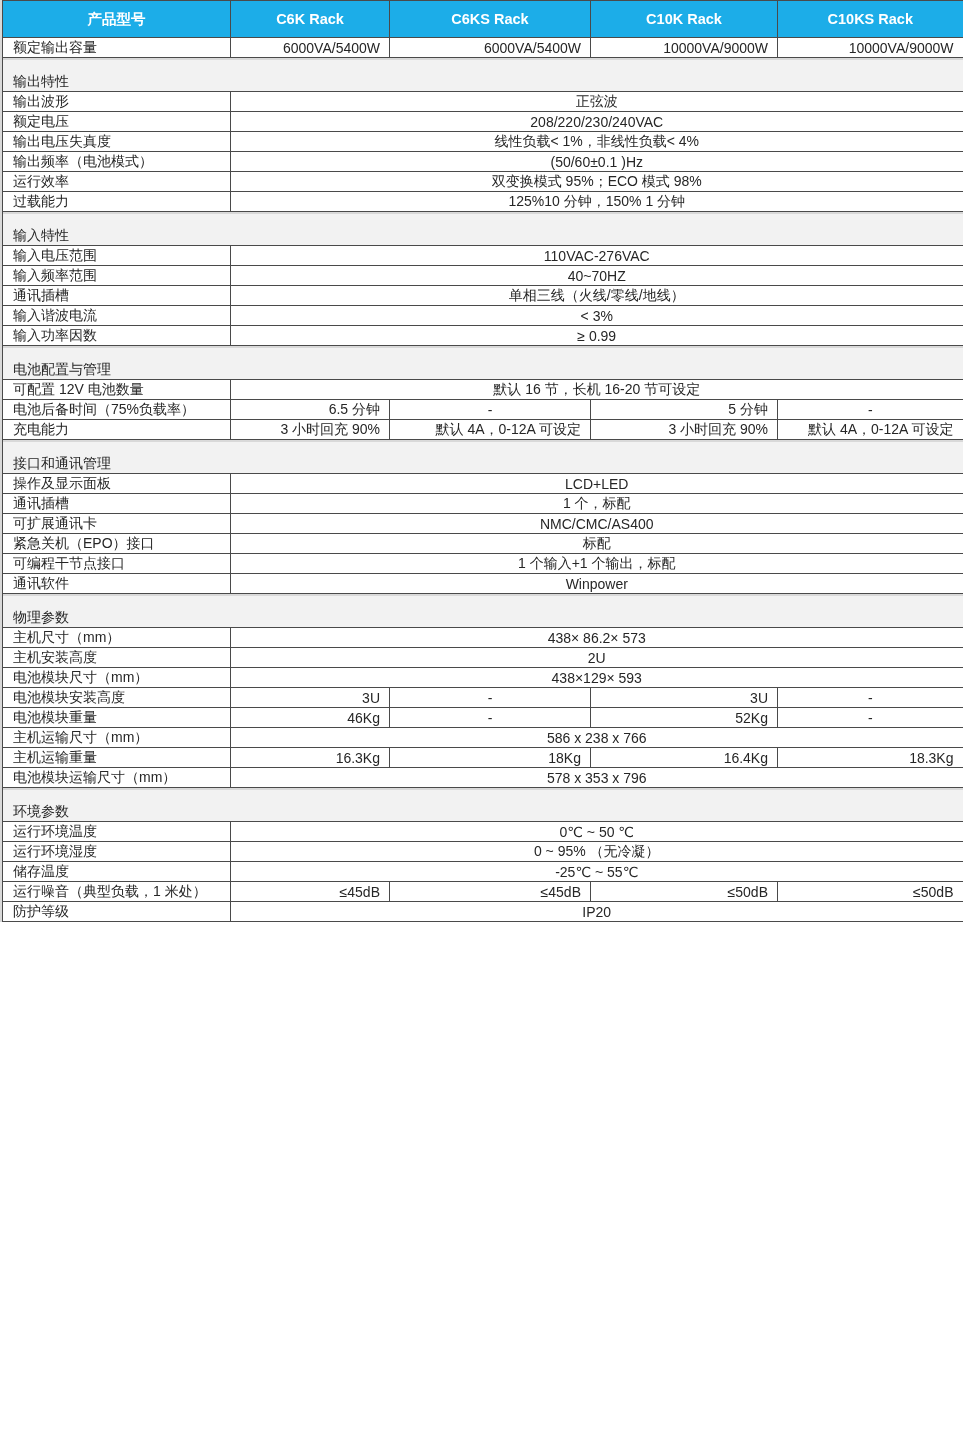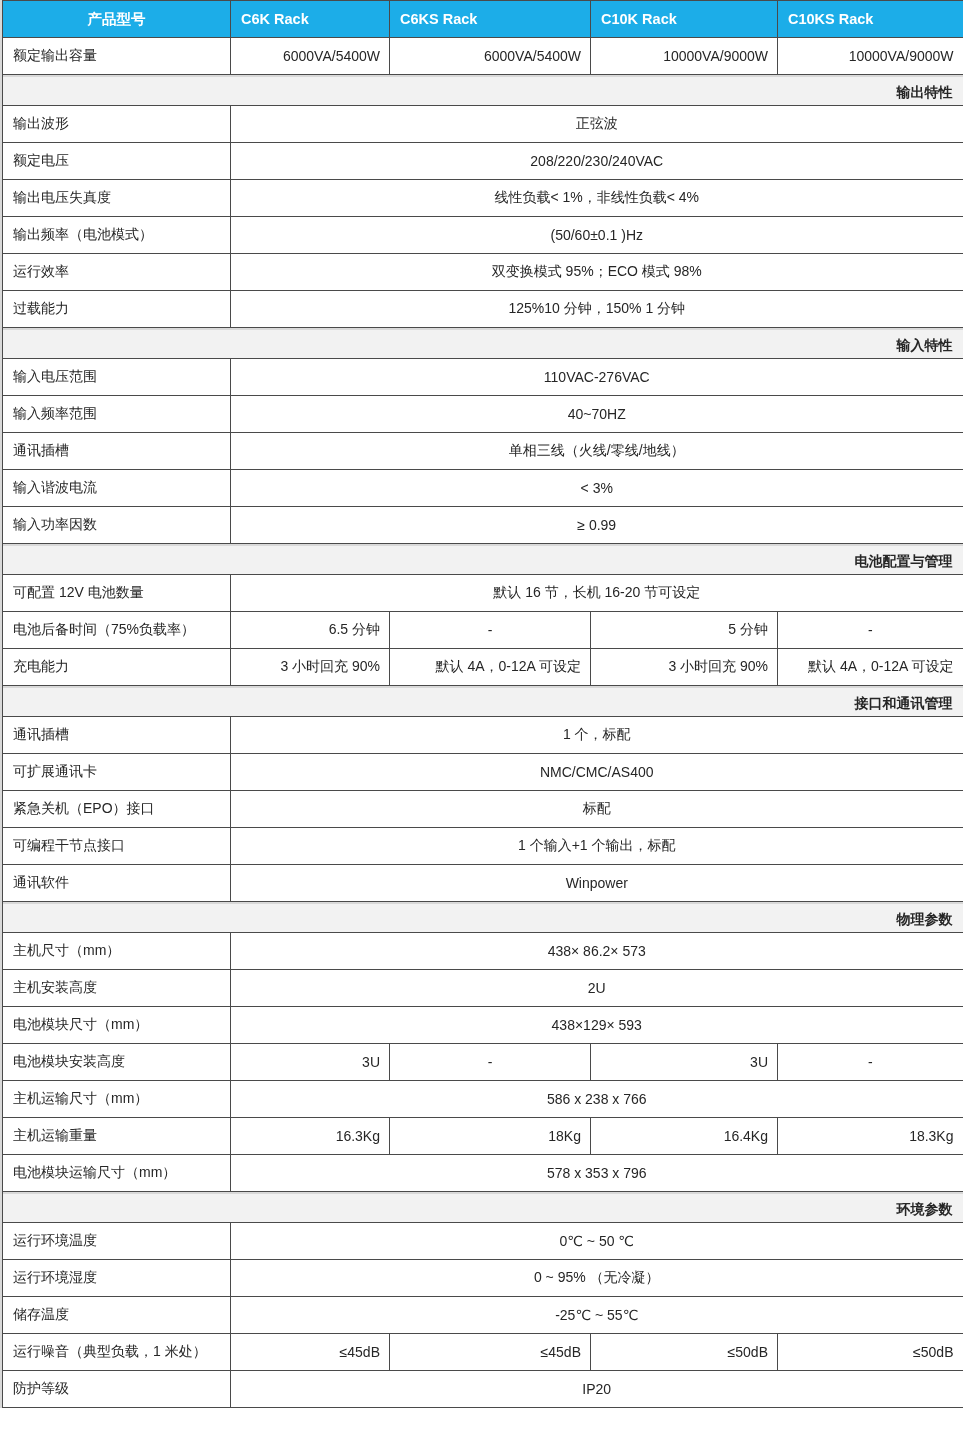--- a/index.html
+++ b/index.html
@@ -35,29 +35,29 @@
   col.c3{width:187px;}
   col.c4{width:186px;}
 
   th,td{
     border:1px solid var(--border);
     overflow:hidden;
     white-space:nowrap;
     vertical-align:middle;
   }
   thead tr{height:37px;}
-  tr.data-row{height:37px;}
+  tr.data-row{height:20px;}
   tr.section-row{height:31px;}
 
   th{
     background:var(--header-bg);
     color:var(--header-text);
     font-weight:bold;
     font-size:14.5px;
-    text-align:left;
+    text-align:center;
     padding:0 10px;
   }
   th.first{text-align:center;}
 
   td.label-cell{
     text-align:left;
     padding:0 10px;
     background:#ffffff;
   }
   td.span-cell{
@@ -69,23 +69,23 @@
     text-align:right;
     padding:0 9px;
     background:#ffffff;
   }
   td.multi-cell.dash{
     text-align:center;
     padding:0;
   }
   td.section-cell{
     background:var(--section-bg);
-    font-weight:bold;
-    text-align:right;
-    padding:6px 10px 0 10px;
+    font-weight:normal;
+    text-align:left;
+    padding:15px 10px 0 10px;
     border-top:1px solid var(--border);
     box-shadow:inset 0 2px 0 var(--outer);
   }
 </style>
 </head>
 <body>
 
 <div class="wrap">
   <table class="spec">
     <colgroup>
@@ -180,20 +180,24 @@
           <td class="label-cell">充电能力</td>
           <td class="multi-cell">3 小时回充 90%</td>
           <td class="multi-cell">默认 4A，0-12A 可设定</td>
           <td class="multi-cell">3 小时回充 90%</td>
           <td class="multi-cell">默认 4A，0-12A 可设定</td>
         </tr>
         <tr class="section-row">
           <td colspan="5" class="section-cell">接口和通讯管理</td>
         </tr>
         <tr class="data-row">
+          <td class="label-cell">操作及显示面板</td>
+          <td colspan="4" class="span-cell">LCD+LED</td>
+        </tr>
+        <tr class="data-row">
           <td class="label-cell">通讯插槽</td>
           <td colspan="4" class="span-cell">1 个，标配</td>
         </tr>
         <tr class="data-row">
           <td class="label-cell">可扩展通讯卡</td>
           <td colspan="4" class="span-cell">NMC/CMC/AS400</td>
         </tr>
         <tr class="data-row">
           <td class="label-cell">紧急关机（EPO）接口</td>
           <td colspan="4" class="span-cell">标配</td>
@@ -219,20 +223,27 @@
         </tr>
         <tr class="data-row">
           <td class="label-cell">电池模块尺寸（mm）</td>
           <td colspan="4" class="span-cell">438×129× 593</td>
         </tr>
         <tr class="data-row">
           <td class="label-cell">电池模块安装高度</td>
           <td class="multi-cell">3U</td>
           <td class="multi-cell dash">-</td>
           <td class="multi-cell">3U</td>
+          <td class="multi-cell dash">-</td>
+        </tr>
+        <tr class="data-row">
+          <td class="label-cell">电池模块重量</td>
+          <td class="multi-cell">46Kg</td>
+          <td class="multi-cell dash">-</td>
+          <td class="multi-cell">52Kg</td>
           <td class="multi-cell dash">-</td>
         </tr>
         <tr class="data-row">
           <td class="label-cell">主机运输尺寸（mm）</td>
           <td colspan="4" class="span-cell">586 x 238 x 766</td>
         </tr>
         <tr class="data-row">
           <td class="label-cell">主机运输重量</td>
           <td class="multi-cell">16.3Kg</td>
           <td class="multi-cell">18Kg</td>

